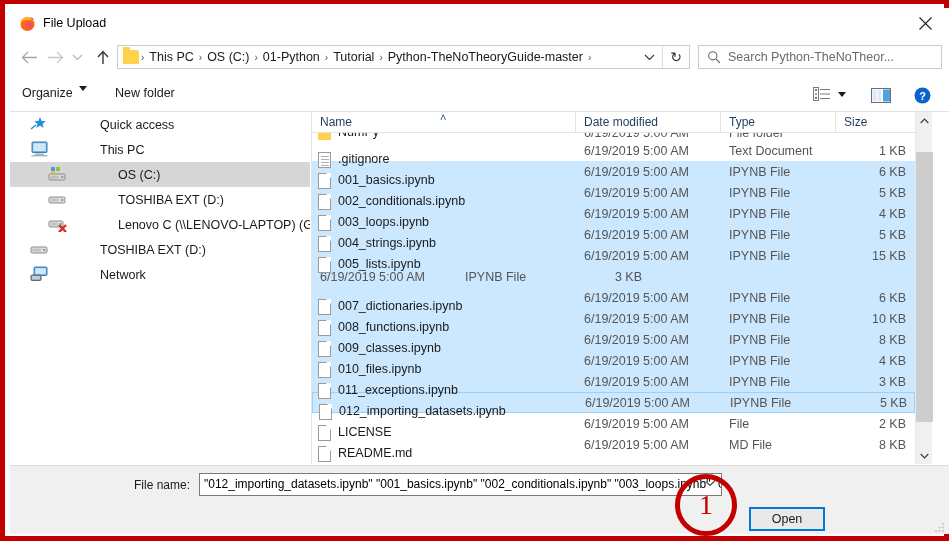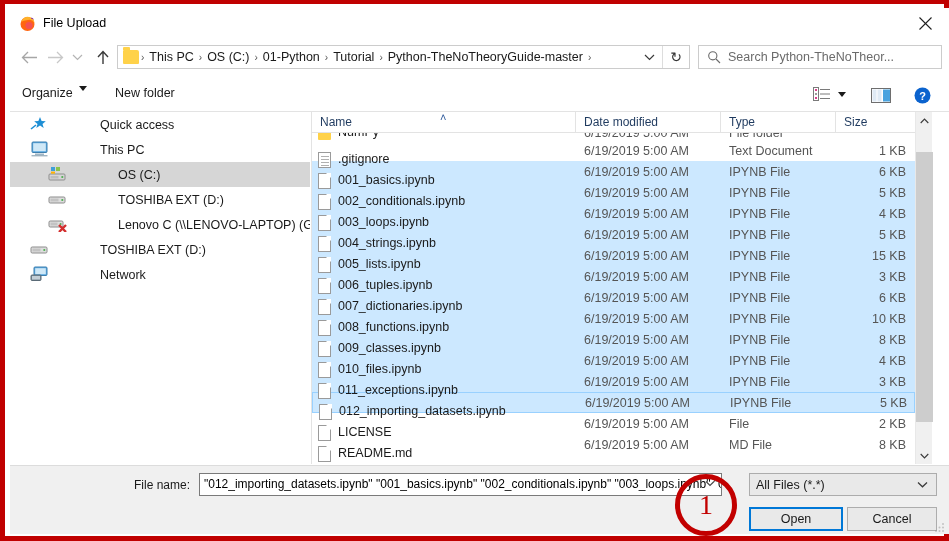--- a/index.html
+++ b/index.html
@@ -240,21 +240,21 @@
   }
   #filter-select {
     position: absolute; left: 739px; top: 7px; width: 188px; height: 23px;
     border: 1px solid #acacac; background: #e9e9e9;
     display: flex; align-items: center; padding: 0 6px;
     font-size: 12.5px; color: #1a1a1a;
   }
   #filter-caret { position: absolute; right: 8px; top: 5px; color: #3a3a3a; font-size: 10px; }
 
   #open-btn {
-    position: absolute; left: 739px; top: 41px; width: 94px; height: 24px;
+    position: absolute; left: 739px; top: 41px; width: 76px; height: 24px;
     background: #e9e9e9; border: 2px solid #0078d7;
     display: flex; align-items: center; justify-content: center;
     font-size: 12.5px; color: #1a1a1a;
   }
   #cancel-btn {
     position: absolute; left: 837px; top: 41px; width: 90px; height: 24px;
     background: #e9e9e9; border: 1px solid #adadad;
     display: flex; align-items: center; justify-content: center;
     font-size: 12.5px; color: #1a1a1a;
   }
@@ -519,24 +519,20 @@
           <div class="row sel">
             <div class="cell name">
               <span class="ficon doc"></span>
               <span class="fname">005_lists.ipynb</span>
             </div>
             <div class="cell date">6/19/2019 5:00 AM</div>
             <div class="cell type">IPYNB File</div>
             <div class="cell size">15 KB</div>
           </div>
           <div class="row sel">
-            <div class="cell name">
-              <span class="ficon doc"></span>
-              <span class="fname">006_tuples.ipynb</span>
-            </div>
             <div class="cell date">6/19/2019 5:00 AM</div>
             <div class="cell type">IPYNB File</div>
             <div class="cell size">3 KB</div>
           </div>
           <div class="row sel">
             <div class="cell name">
               <span class="ficon doc"></span>
               <span class="fname">007_dictionaries.ipynb</span>
             </div>
             <div class="cell date">6/19/2019 5:00 AM</div>
@@ -625,31 +621,22 @@
 
     <div id="bottom">
       <div id="fname-label">File name:</div>
       <div id="fname-input">"012_importing_datasets.ipynb" "001_basics.ipynb" "002_conditionals.ipynb" "003_loops.ipynb" "0</div>
       <div id="fname-caret">
         <svg width="10" height="7" viewBox="0 0 10 7">
             <path d="M1 1.5 L5 5.5 L9 1.5" stroke="#444" stroke-width="1.1" fill="none"></path>
           </svg>
       </div>
 
-      <div id="filter-select">
-        <span>All Files (*.*)</span>
-        <span id="filter-caret">
-          <svg width="11" height="7" viewBox="0 0 11 7">
-              <path d="M1 1.5 L5.5 5.8 L10 1.5" stroke="#3a3a3a" stroke-width="1.2" fill="none"></path>
-            </svg>
-        </span>
-      </div>
 
       <div id="open-btn">Open</div>
-      <div id="cancel-btn">Cancel</div>
 
       <div id="resizer">
         <svg width="10" height="10" viewBox="0 0 10 10">
           <circle cx="8" cy="2" r="1" fill="#8a8a8a"></circle>
             <circle cx="8" cy="5.5" r="1" fill="#8a8a8a"></circle>
             <circle cx="4.5" cy="5.5" r="1" fill="#8a8a8a"></circle>
           <circle cx="8" cy="9" r="1" fill="#8a8a8a"></circle>
             <circle cx="4.5" cy="9" r="1" fill="#8a8a8a"></circle>
             <circle cx="1" cy="9" r="1" fill="#8a8a8a"></circle>
         </svg>

